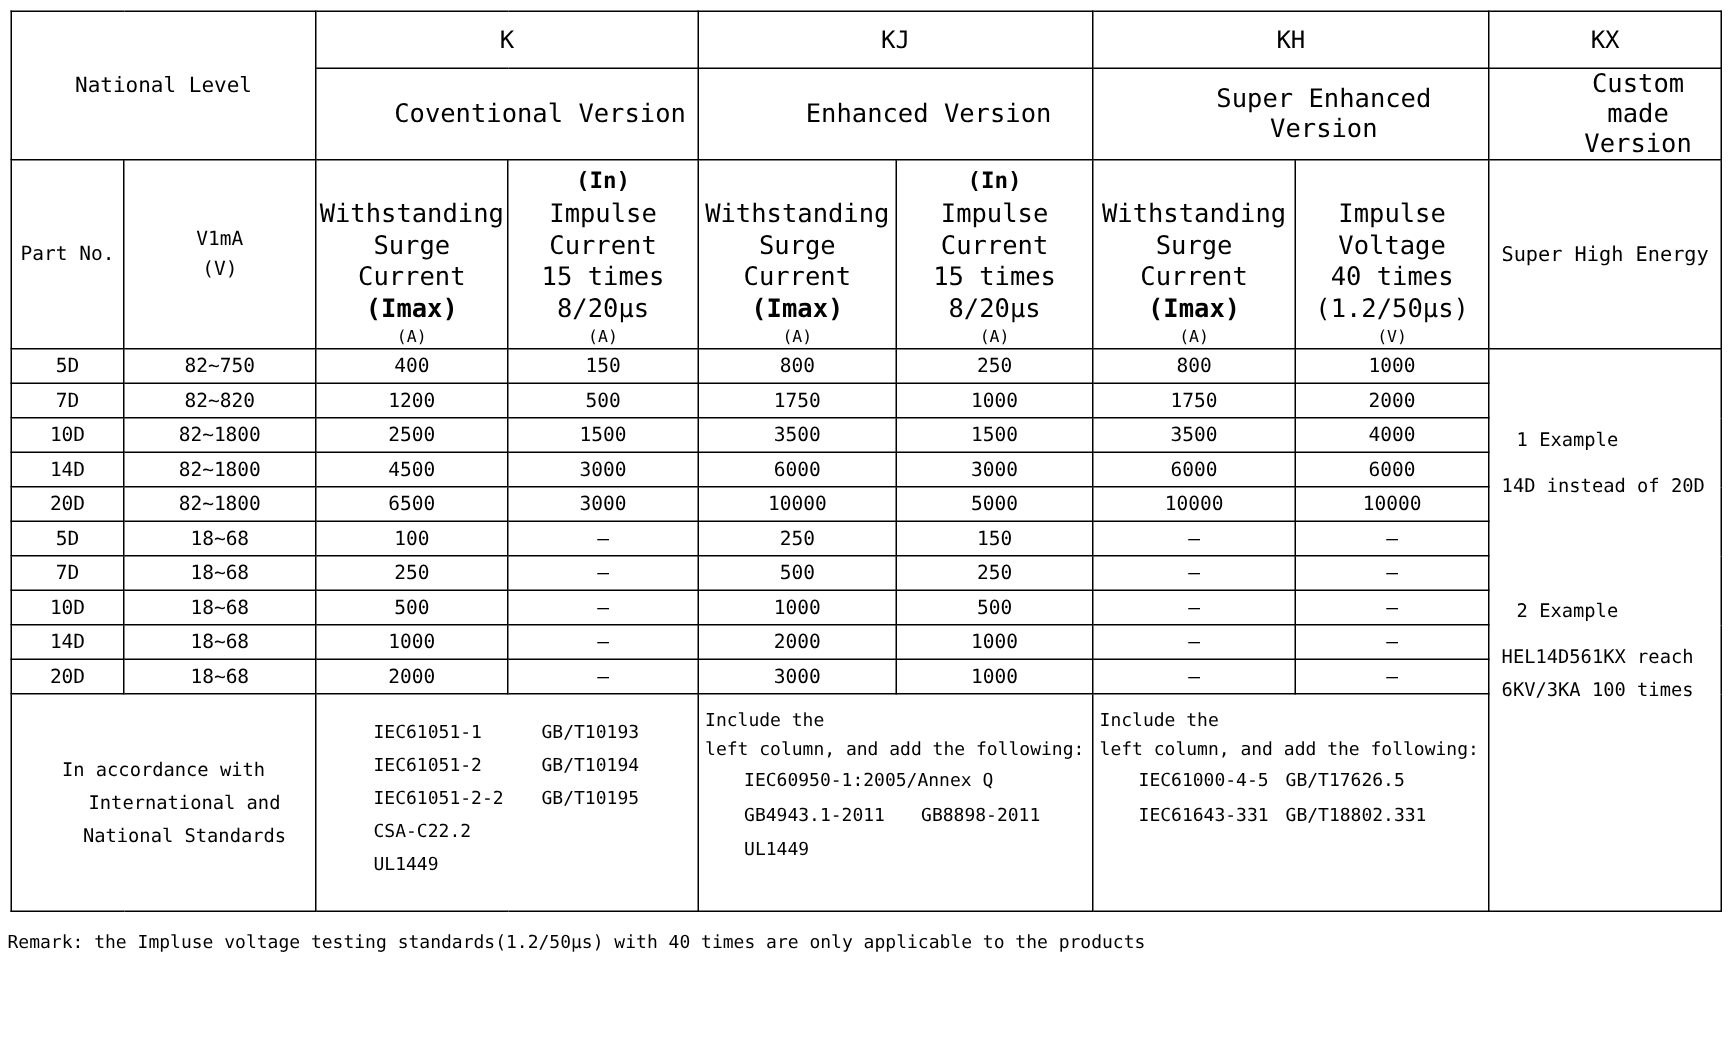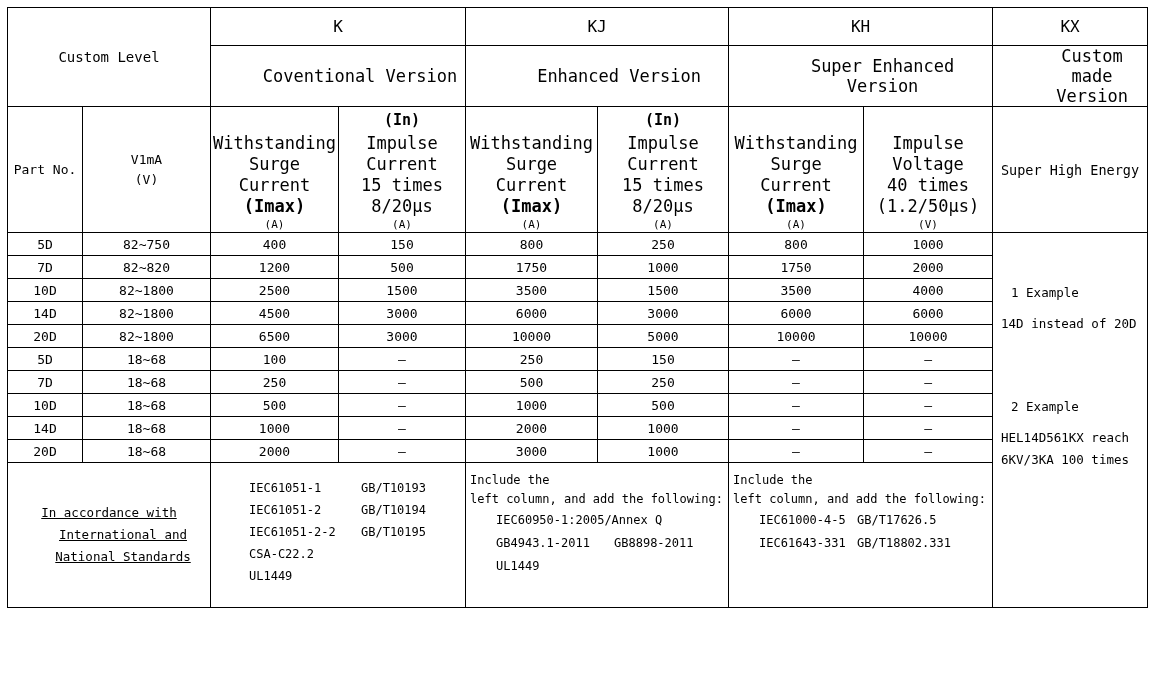--- a/index.html
+++ b/index.html
@@ -31,21 +31,21 @@
   .spec .unit{line-height:15px;font-size:11px;}
   .b{font-weight:bold;}
   .pv-lines div{line-height:20px;}
   .kx-spec{font-size:13.5px;}
   .kx-cell{vertical-align:top;text-align:left;font-size:12.5px;}
   .kx-pad{padding:52px 2px 0 8px;}
   .kx-title{padding-left:10px;margin-bottom:13px;}
   .kx-text{line-height:22px;}
   .kx-gap{margin-top:64px;}
   .std-cell{vertical-align:top;text-align:left;font-size:12px;}
-  .std-label{vertical-align:middle;text-align:center;font-size:12.5px;text-decoration:underline;}
+  .std-label{vertical-align:middle;text-align:center;font-size:12.5px;}
   .std-label div{line-height:22px;}
   .shift{transform:translateX(14px);}
   .std-k{padding:14px 0 0 38px;}
   .std-k .row{line-height:22px;}
   .std-k .sa{display:inline-block;width:112px;}
   .std-j,.std-h{padding:8px 0 0 4px;}
   .std-intro{line-height:19px;}
   .std-item{line-height:23px;padding-left:26px;}
   .std-j .sa{display:inline-block;width:118px;}
   .std-h .sa{display:inline-block;width:98px;}
@@ -64,21 +64,21 @@
       <col style="width:127px">
     <col style="width:132px">
       <col style="width:131px">
     <col style="width:135px">
       <col style="width:129px">
     <col style="width:155px">
   </colgroup>
 
   <tbody>
       <tr class="r1">
-    <th class="plevel" colspan="2" rowspan="2">Custom Level</th>
+    <th class="plevel" colspan="2" rowspan="2">National Level</th>
     <th class="grp-code" colspan="2">K</th>
     <th class="grp-code" colspan="2">KJ</th>
     <th class="grp-code" colspan="2">KH</th>
     <th class="grp-code">KX</th>
   </tr>
 
   <tr class="r2">
     <th class="version" colspan="2">Coventional Version</th>
     <th class="version" colspan="2">Enhanced Version</th>
     <th class="version" colspan="2">Super Enhanced Version</th>
@@ -276,13 +276,14 @@
       <div class="std-intro">Include the</div>
       <div class="std-intro">left column, and add the following:</div>
       <div class="std-item"><span class="sa">IEC61000-4-5</span><span>GB/T17626.5</span></div>
       <div class="std-item"><span class="sa">IEC61643-331</span><span>GB/T18802.331</span></div>
     </td>
   </tr>
 </tbody>
   </table>
 
 <div class="remark">
+  <div class="l1">Remark: the Impluse voltage testing standards(1.2/50μs) with 40 times are only applicable to the products</div>
 </div>
 
 </body></html>

